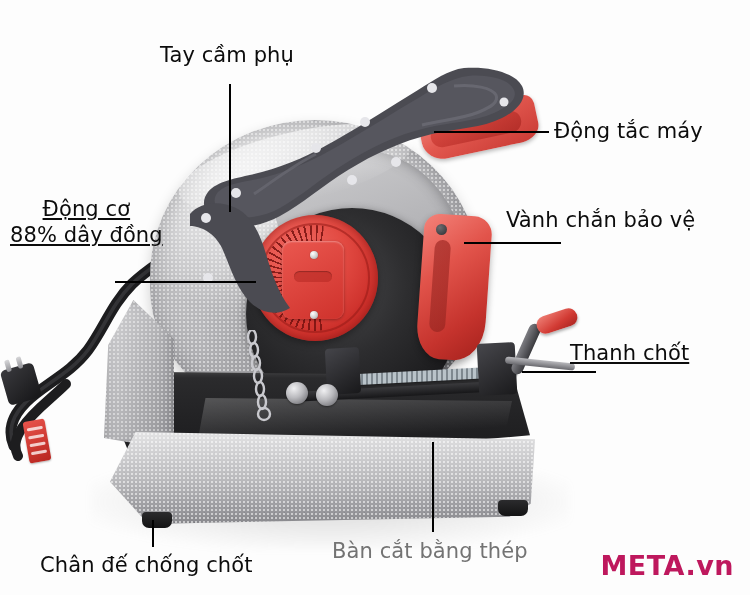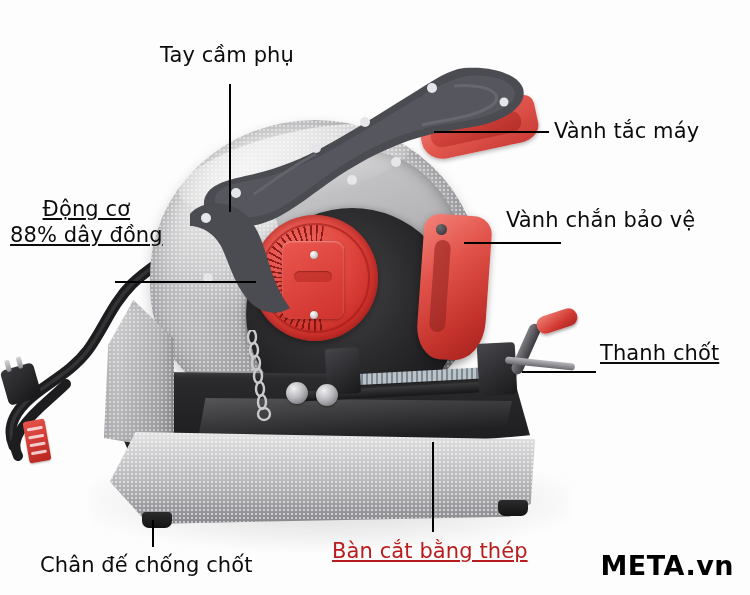--- a/index.html
+++ b/index.html
@@ -387,27 +387,27 @@
         <ellipse cx="16" cy="72" rx="4" ry="7"></ellipse>
         <circle cx="18" cy="84" r="6"></circle>
       </g>
     </svg>
   </div>
 
   <div id="annotations">
       <div class="leader v" style="background: rgb(0, 0, 0); left: 229px; top: 84px; height: 128px;"></div>
       <div class="label" style="left: 160px; top: 42px; color: rgb(12, 12, 12);"><div>Tay cầm phụ</div></div>
       <div class="leader h" style="background: rgb(0, 0, 0); left: 434px; top: 131px; width: 115px;"></div>
-      <div class="label" style="left: 554px; top: 118px; color: rgb(12, 12, 12);"><div>Vành tắc máy</div></div>
+      <div class="label" style="left: 554px; top: 118px; color: rgb(12, 12, 12);"><div>Động tắc máy</div></div>
       <div class="leader h" style="background: rgb(0, 0, 0); left: 115px; top: 281px; width: 141px;"></div>
       <div class="label center" style="left: 10px; top: 196px; color: rgb(12, 12, 12);"><div>Động cơ</div><div>88% dây đồng</div></div>
       <div class="leader h" style="background: rgb(0, 0, 0); left: 464px; top: 242px; width: 97px;"></div>
       <div class="label" style="left: 506px; top: 207px; color: rgb(12, 12, 12);"><div>Vành chắn bảo vệ</div></div>
       <div class="leader h" style="background: rgb(0, 0, 0); left: 522px; top: 371px; width: 74px;"></div>
-      <div class="label center" style="left: 600px; top: 340px; color: rgb(12, 12, 12);"><div>Thanh chốt</div></div>
+      <div class="label center" style="left: 570px; top: 340px; color: rgb(12, 12, 12);"><div>Thanh chốt</div></div>
       <div class="leader v" style="background: rgb(0, 0, 0); left: 432px; top: 442px; height: 90px;"></div>
-      <div class="label" style="left: 332px; top: 538px; color: #b91c1c; text-decoration: underline;"><div>Bàn cắt bằng thép</div></div>
+      <div class="label" style="left: 332px; top: 538px; color: #737373;"><div>Bàn cắt bằng thép</div></div>
       <div class="leader v" style="background: rgb(0, 0, 0); left: 152px; top: 520px; height: 27px;"></div>
       <div class="label" style="left: 40px; top: 552px; color: rgb(12, 12, 12);"><div>Chân đế chống chốt</div></div>
     </div>
 
-  <div class="watermark" style="color: #000000;">META.vn</div>
+  <div class="watermark" style="color: #be185d;">META.vn</div>
 </div>
 
 </body></html>

